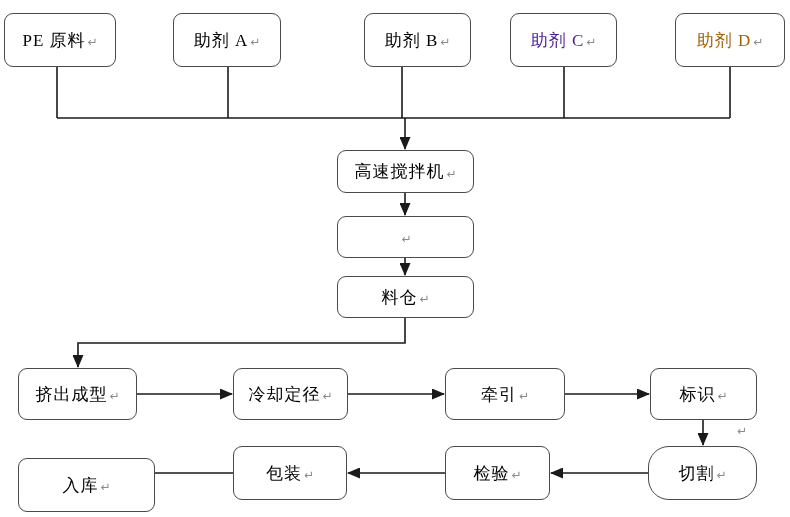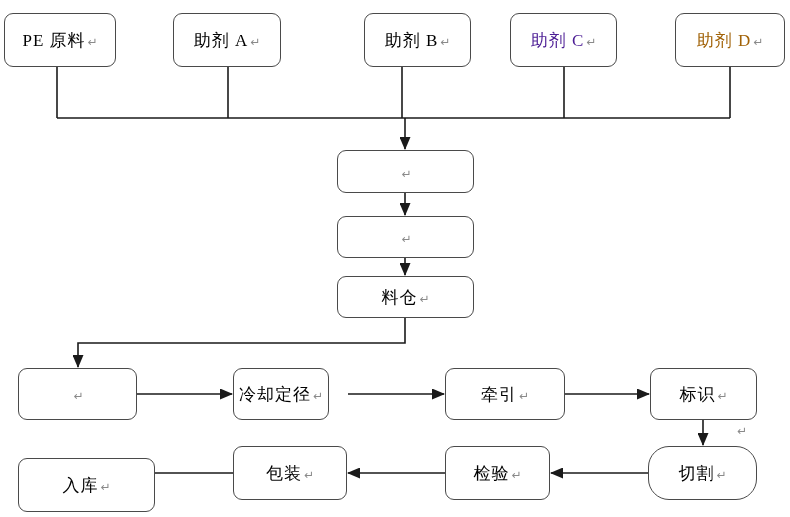--- a/index.html
+++ b/index.html
@@ -95,33 +95,35 @@
   </div>
       <div class="flow-node" style="left: 510px; top: 13px; width: 107px; height: 54px; border-color: rgb(74, 74, 74);">
     <span class="node-label" style="color: #4c1d95;">助剂 C</span>
     <span class="return-mark" style="color: rgb(138, 138, 138);">↵</span>
   </div>
       <div class="flow-node" style="left: 675px; top: 13px; width: 110px; height: 54px; border-color: rgb(74, 74, 74);">
     <span class="node-label" style="color: #a16207;">助剂 D</span>
     <span class="return-mark" style="color: rgb(138, 138, 138);">↵</span>
   </div>
       <div class="flow-node" style="left: 337px; top: 150px; width: 137px; height: 43px; border-color: rgb(74, 74, 74);">
+    <span class="node-label" style="color: rgb(0, 0, 0);">高速搅拌机</span>
     <span class="return-mark" style="color: rgb(138, 138, 138);">↵</span>
   </div>
       <div class="flow-node" style="left: 337px; top: 216px; width: 137px; height: 42px; border-color: rgb(74, 74, 74);">
     <span class="return-mark" style="color: rgb(138, 138, 138);">↵</span>
   </div>
       <div class="flow-node" style="left: 337px; top: 276px; width: 137px; height: 42px; border-color: rgb(74, 74, 74);">
     <span class="node-label" style="color: rgb(0, 0, 0);">料仓</span>
     <span class="return-mark" style="color: rgb(138, 138, 138);">↵</span>
   </div>
       <div class="flow-node" style="left: 18px; top: 368px; width: 119px; height: 52px; border-color: rgb(74, 74, 74);">
+    <span class="node-label" style="color: rgb(0, 0, 0);">挤出成型</span>
     <span class="return-mark" style="color: rgb(138, 138, 138);">↵</span>
   </div>
-      <div class="flow-node" style="left: 233px; top: 368px; width: 96px; height: 52px; border-color: rgb(74, 74, 74); text-align: center;">
+      <div class="flow-node" style="left: 233px; top: 368px; width: 115px; height: 52px; border-color: rgb(74, 74, 74); text-align: center;">
     <span class="node-label" style="color: rgb(0, 0, 0);">冷却定径</span>
     <span class="return-mark" style="color: rgb(138, 138, 138);">↵</span>
   </div>
       <div class="flow-node" style="left: 445px; top: 368px; width: 120px; height: 52px; border-color: rgb(74, 74, 74);">
     <span class="node-label" style="color: rgb(0, 0, 0);">牵引</span>
     <span class="return-mark" style="color: rgb(138, 138, 138);">↵</span>
   </div>
       <div class="flow-node" style="left: 650px; top: 368px; width: 107px; height: 52px; border-color: rgb(74, 74, 74);">
     <span class="node-label" style="color: rgb(0, 0, 0);">标识</span>
     <span class="return-mark" style="color: rgb(138, 138, 138);">↵</span>

